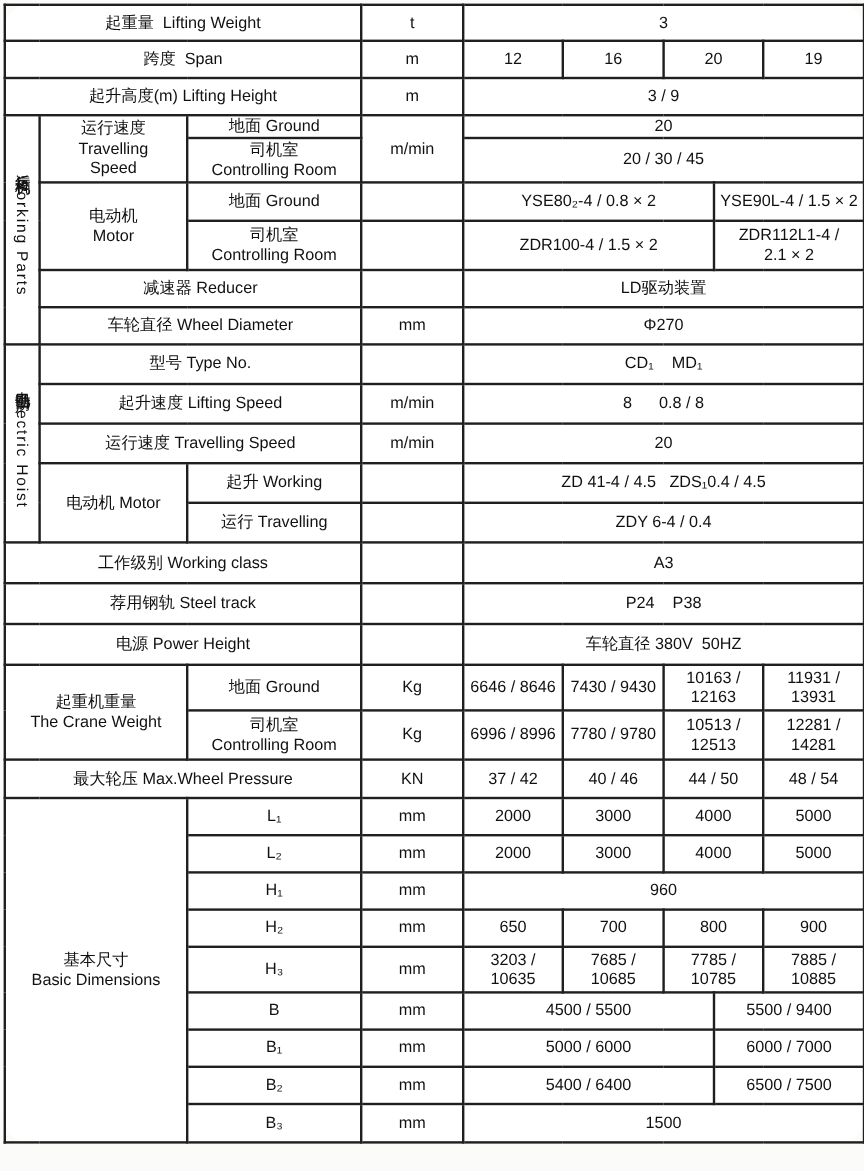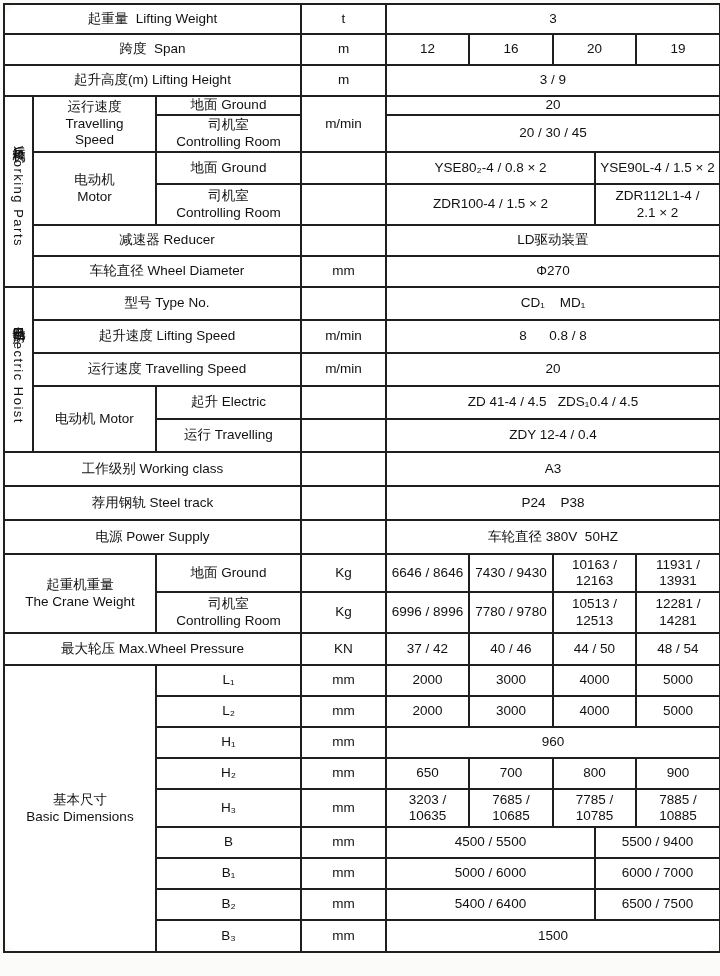--- a/index.html
+++ b/index.html
@@ -134,45 +134,45 @@
   </tr>
 
   <tr class="h33">
     <td colspan="2">运行速度 Travelling Speed</td>
     <td>m/min</td>
     <td colspan="5">20</td>
   </tr>
 
   <tr class="h33">
     <td rowspan="2">电动机 Motor</td>
-    <td>起升 Electric</td>
+    <td>起升 Working</td>
     <td></td>
     <td colspan="5">ZD 41-4 / 4.5   ZDS₁0.4 / 4.5</td>
   </tr>
 
   <tr class="h33">
     <td>运行 Travelling</td>
     <td></td>
-    <td colspan="5">ZDY 12-4 / 0.4</td>
+    <td colspan="5">ZDY 6-4 / 0.4</td>
   </tr>
 
   <tr class="h34">
     <td colspan="3">工作级别 Working class</td>
     <td></td>
     <td colspan="5">A3</td>
   </tr>
 
   <tr class="h34">
     <td colspan="3">荐用钢轨 Steel track</td>
     <td></td>
     <td colspan="5">P24    P38</td>
   </tr>
 
   <tr class="h34">
-    <td colspan="3">电源 Power Supply</td>
+    <td colspan="3">电源 Power Height</td>
     <td></td>
     <td colspan="5">车轮直径 380V  50HZ</td>
   </tr>
 
   <tr class="h38">
     <td colspan="2" rowspan="2">起重机重量
 The Crane Weight</td>
     <td>地面 Ground</td>
     <td>Kg</td>
     <td>6646 / 8646</td>

